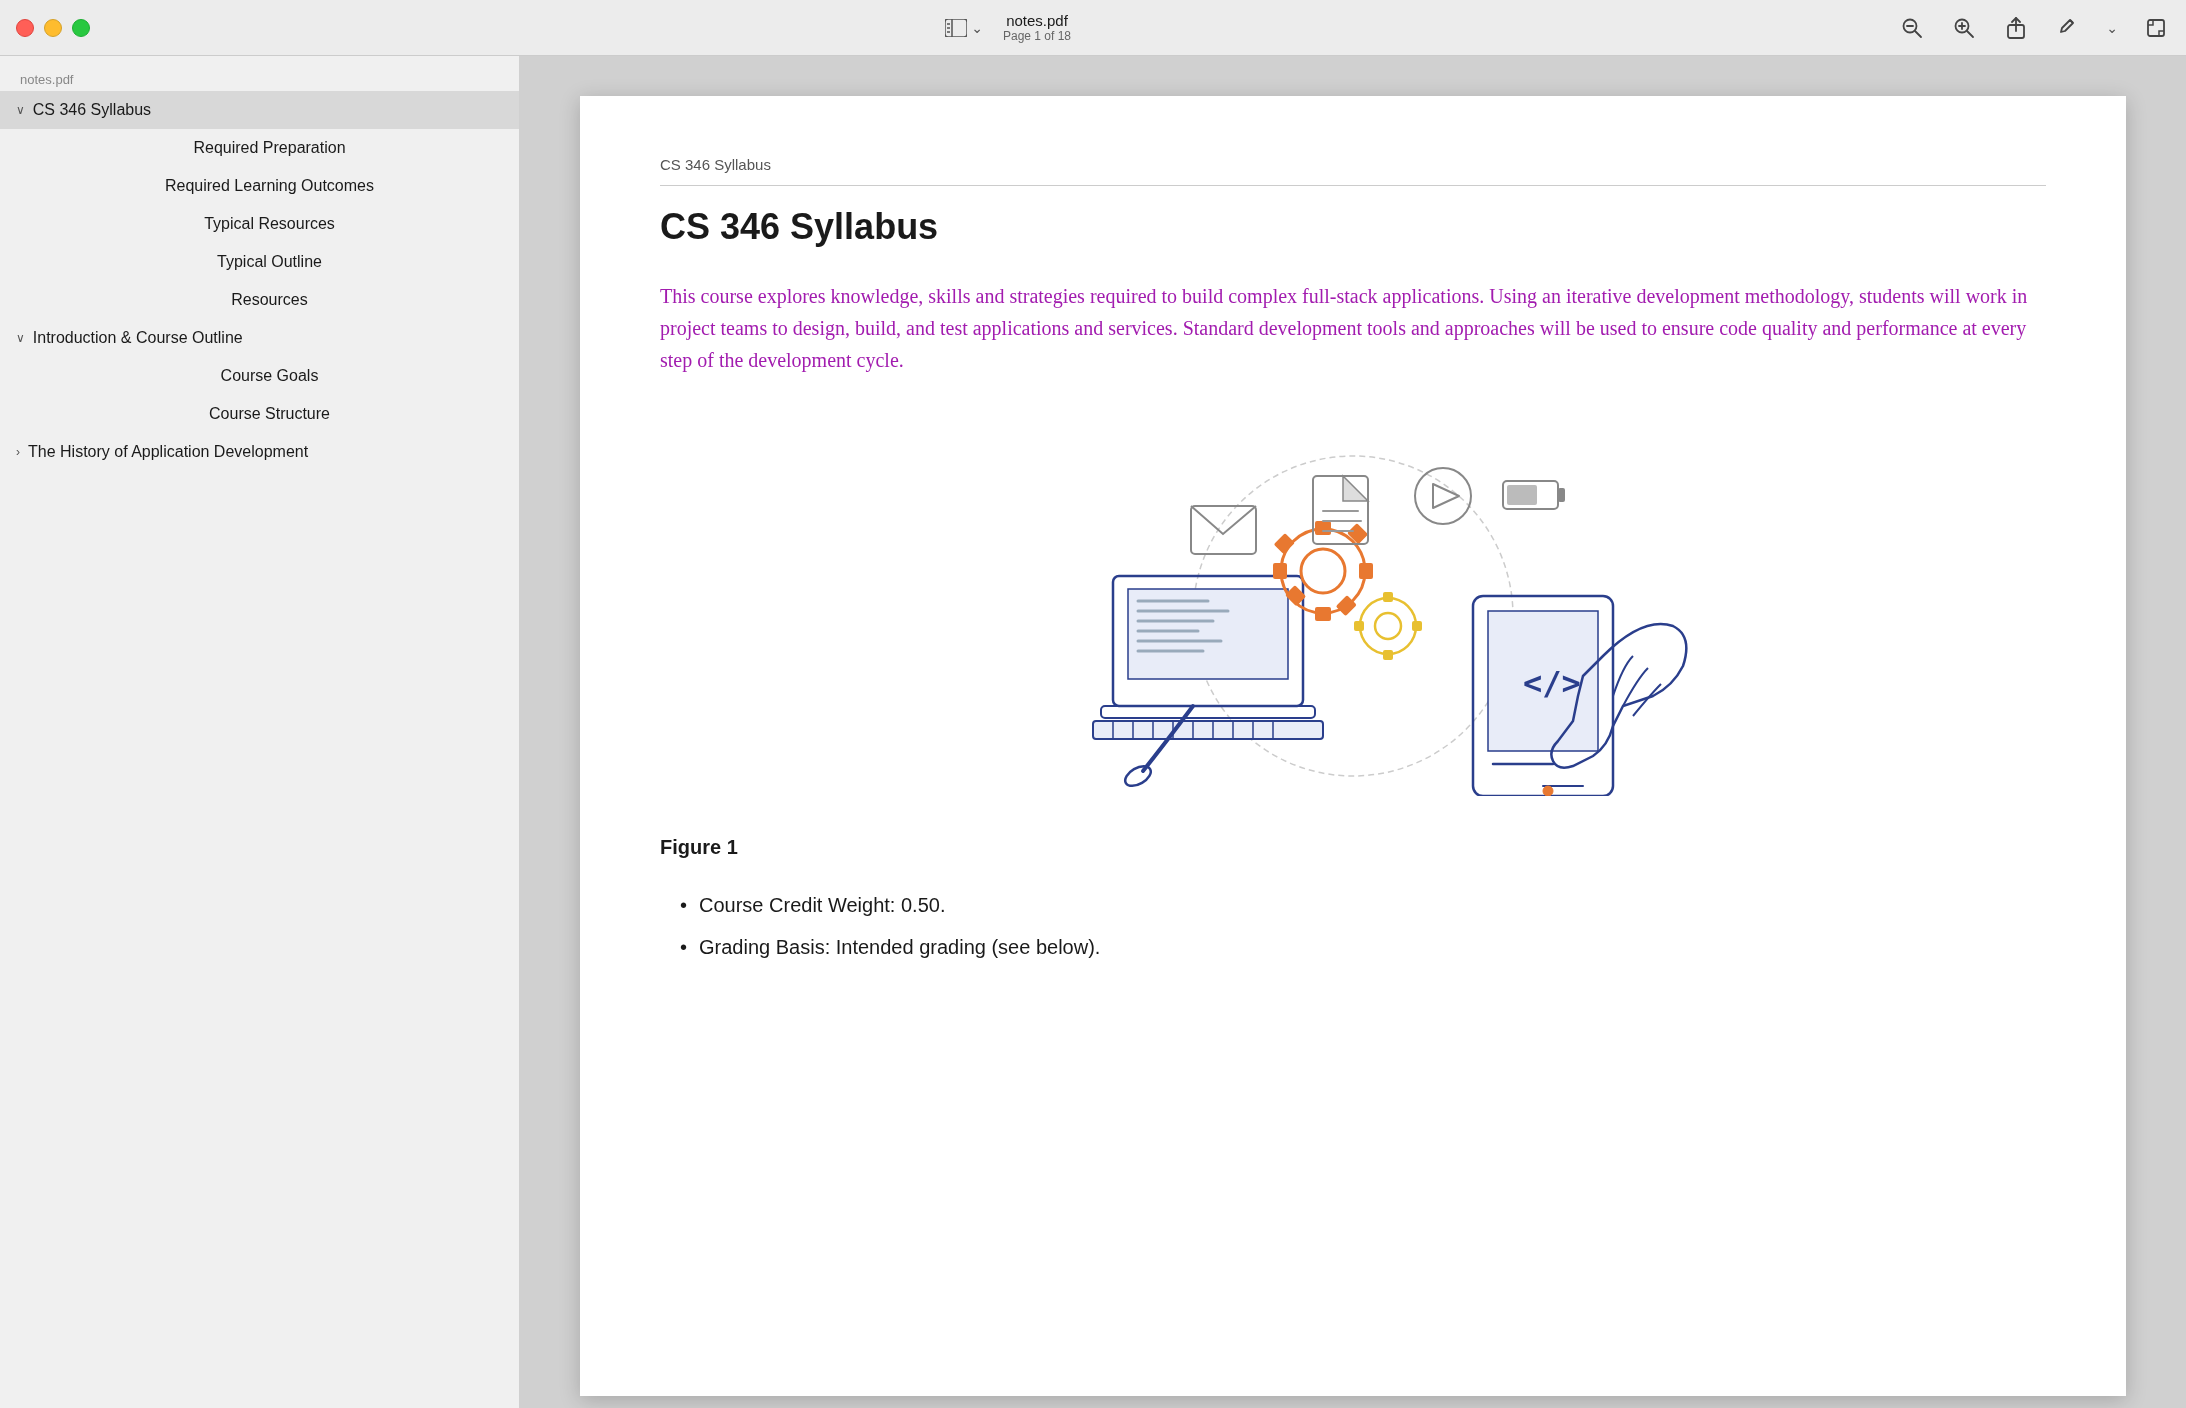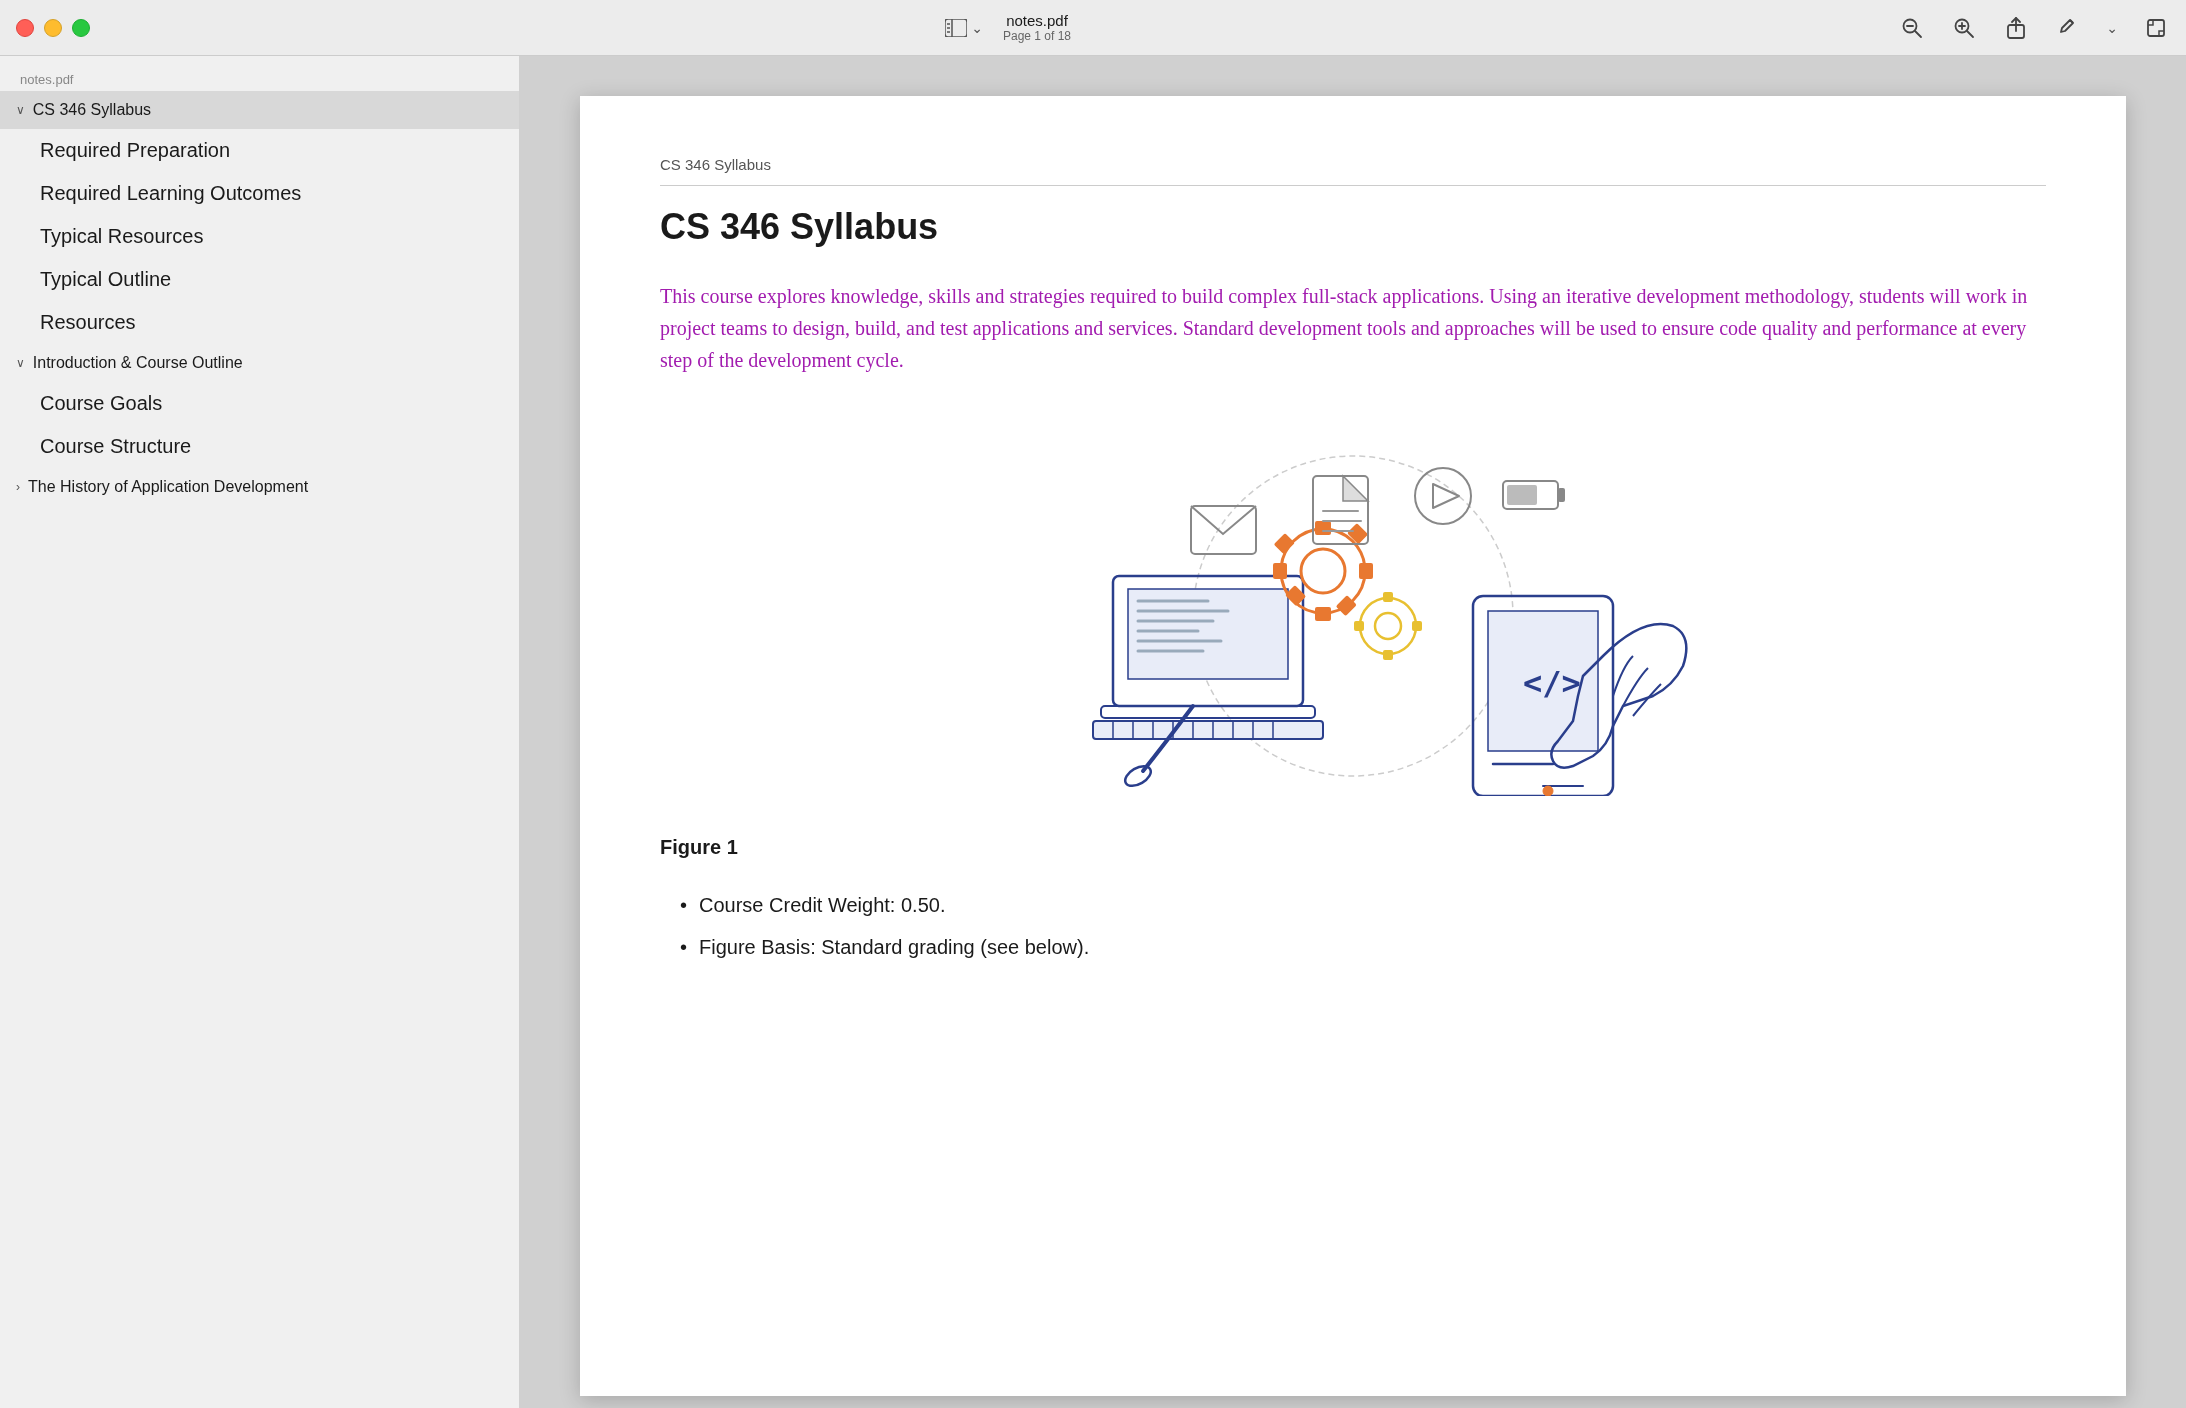--- a/index.html
+++ b/index.html
@@ -107,21 +107,21 @@
     .sidebar-item {
       padding: 10px 20px 10px 28px;
       font-size: 16px;
       color: #1a1a1a;
       cursor: pointer;
       display: flex;
       align-items: center;
       gap: 8px;
     }
     .sidebar-item.active { background: #d8d8d8; }
-    .sidebar-item.level1 { padding-left: 40px; font-size: 20px; }
+    .sidebar-item.level1 { padding-left: 40px; font-size: 16px; justify-content: center; }
     .sidebar-item.top-level { padding-left: 16px; font-weight: 500; }
     .chevron {
       font-size: 12px;
       color: #555;
       flex-shrink: 0;
     }
 
     
     .pdf-area {
       flex: 1;
@@ -401,19 +401,19 @@
         </svg>
       </div>
 
       <div class="pdf-figure-caption">Figure 1</div>
 
       <ul class="pdf-list">
         <li>
           <span>Course Credit Weight: 0.50.</span>
         </li>
         <li>
-          <span>Figure Basis: Standard grading (see below).</span>
+          <span>Grading Basis: Intended grading (see below).</span>
         </li>
       </ul>
 
     </div>
   </div>
 </div>
 
 </body></html>

